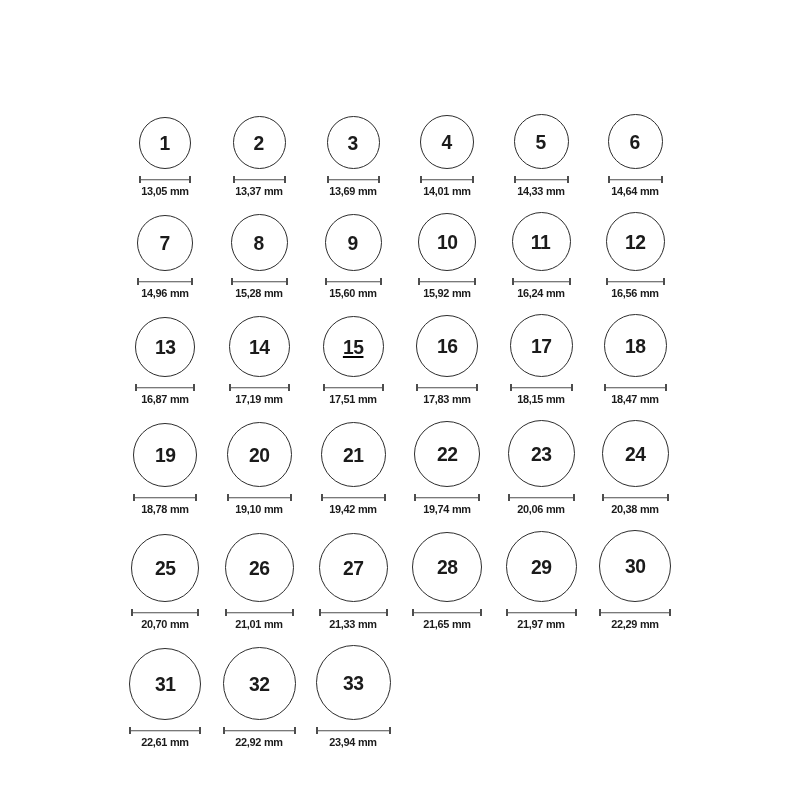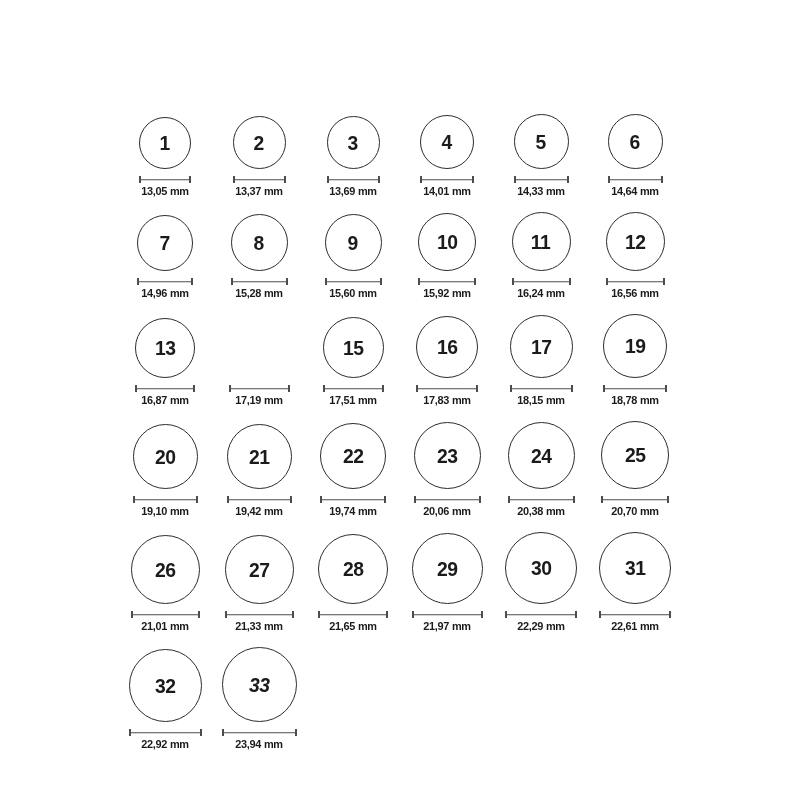--- a/index.html
+++ b/index.html
@@ -174,26 +174,29 @@
 
   <div class="cell">
     <div class="circle" style="width: 60px; height: 60px;">
       <span class="num">13</span>
     </div>
     <div class="ruler" style="width: 60px;"></div>
     <div class="label">16,87 mm</div>
   </div>
 
   <div class="cell">
+    <div class="circle" style="width: 61px; height: 61px;">
+      <span class="num">14</span>
+    </div>
     <div class="ruler" style="width: 61px;"></div>
     <div class="label">17,19 mm</div>
   </div>
 
   <div class="cell">
-    <div class="circle" style="width: 61px; height: 61px;">
+    <div class="circle" style="width: 61px; height: 61px; text-decoration: underline;">
       <span class="num">15</span>
     </div>
     <div class="ruler" style="width: 61px;"></div>
     <div class="label">17,51 mm</div>
   </div>
 
   <div class="cell">
     <div class="circle" style="width: 62px; height: 62px; justify-content: center;">
       <span class="num">16</span>
     </div>
@@ -202,20 +205,27 @@
   </div>
 
   <div class="cell">
     <div class="circle" style="width: 63px; height: 63px;">
       <span class="num">17</span>
     </div>
     <div class="ruler" style="width: 63px;"></div>
     <div class="label">18,15 mm</div>
   </div>
 
+  <div class="cell">
+    <div class="circle" style="width: 63px; height: 63px;">
+      <span class="num">18</span>
+    </div>
+    <div class="ruler" style="width: 63px;"></div>
+    <div class="label">18,47 mm</div>
+  </div>
 
   <div class="cell">
     <div class="circle" style="width: 64px; height: 64px;">
       <span class="num">19</span>
     </div>
     <div class="ruler" style="width: 64px;"></div>
     <div class="label">18,78 mm</div>
   </div>
 
   <div class="cell">
@@ -316,19 +326,19 @@
 
   <div class="cell">
     <div class="circle" style="width: 73px; height: 73px;">
       <span class="num">32</span>
     </div>
     <div class="ruler" style="width: 73px;"></div>
     <div class="label">22,92 mm</div>
   </div>
 
   <div class="cell">
-    <div class="circle" style="width: 75px; height: 75px; font-style: italic;">
+    <div class="circle" style="width: 75px; height: 75px;">
       <span class="num">33</span>
     </div>
     <div class="ruler" style="width: 75px;"></div>
     <div class="label">23,94 mm</div>
   </div>
 </div>
 
 </body></html>

